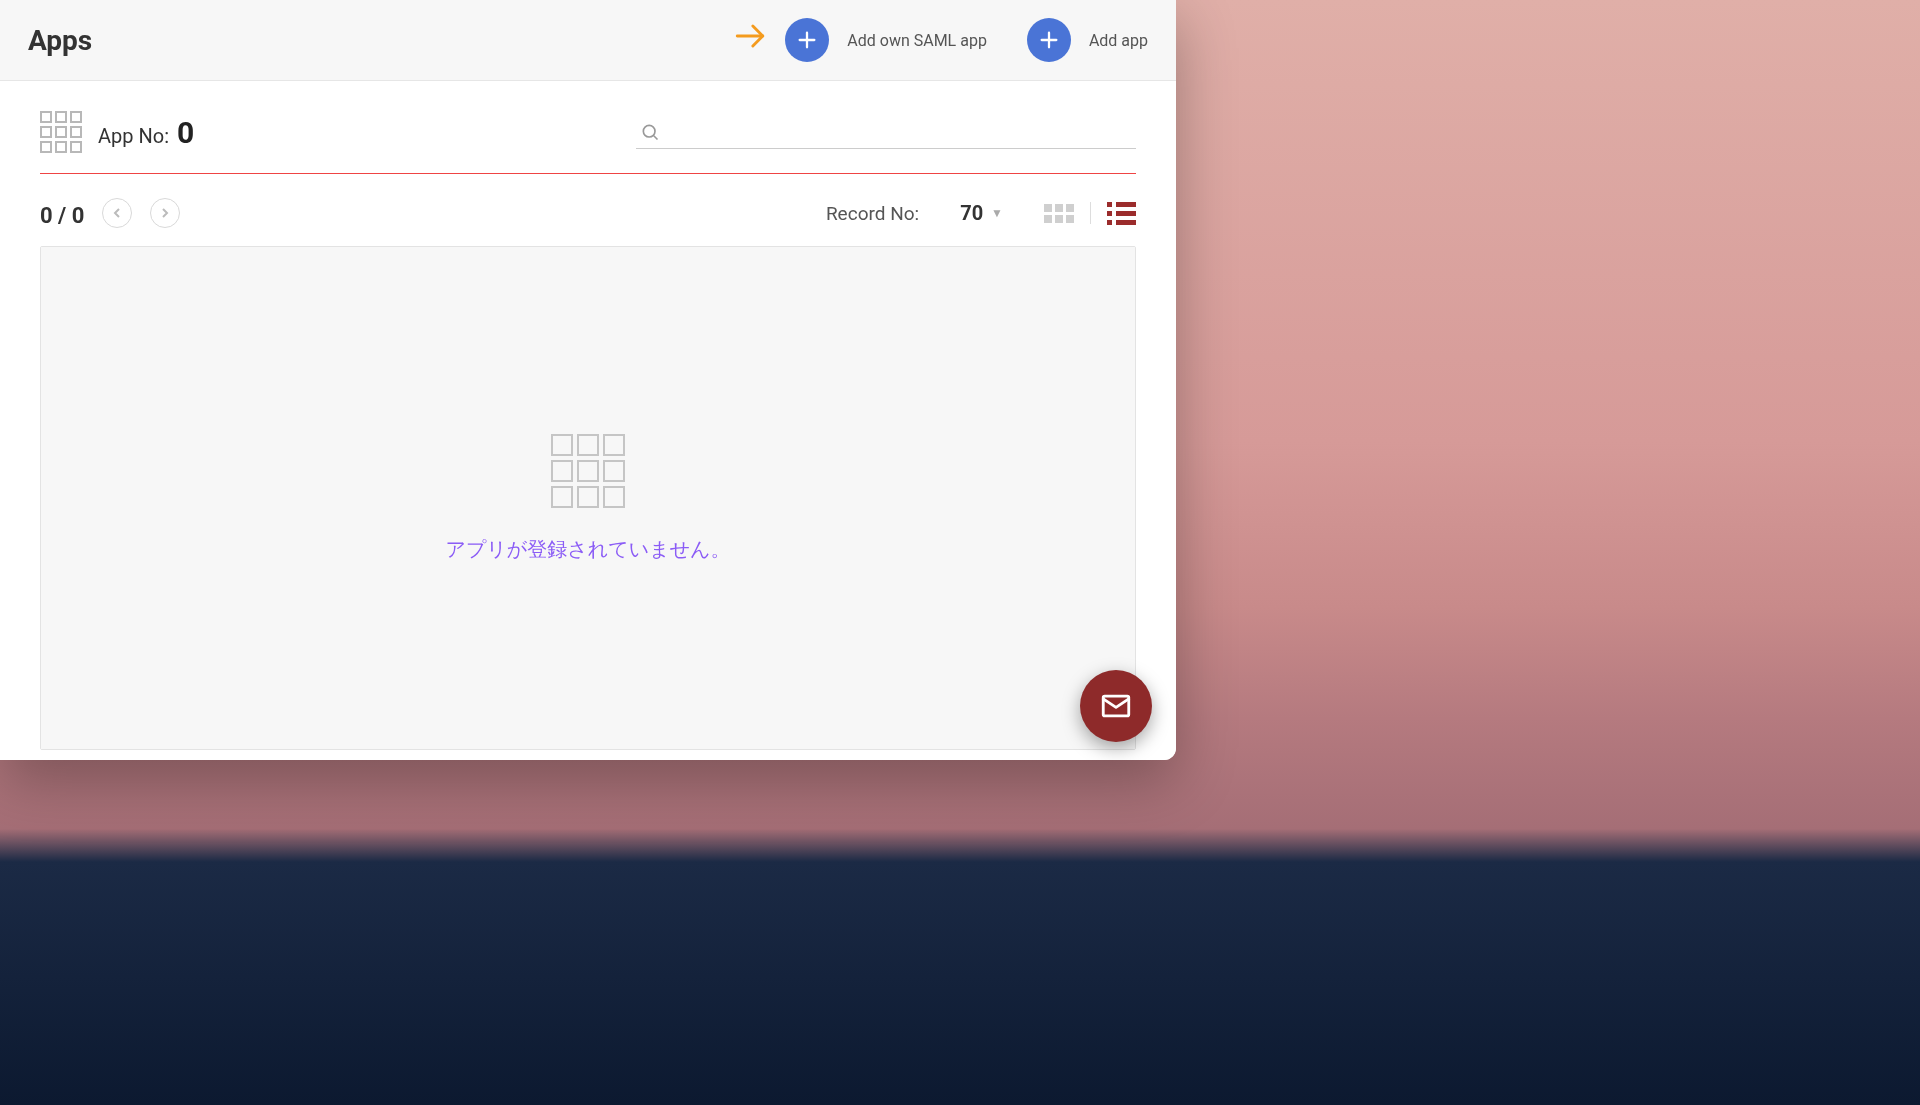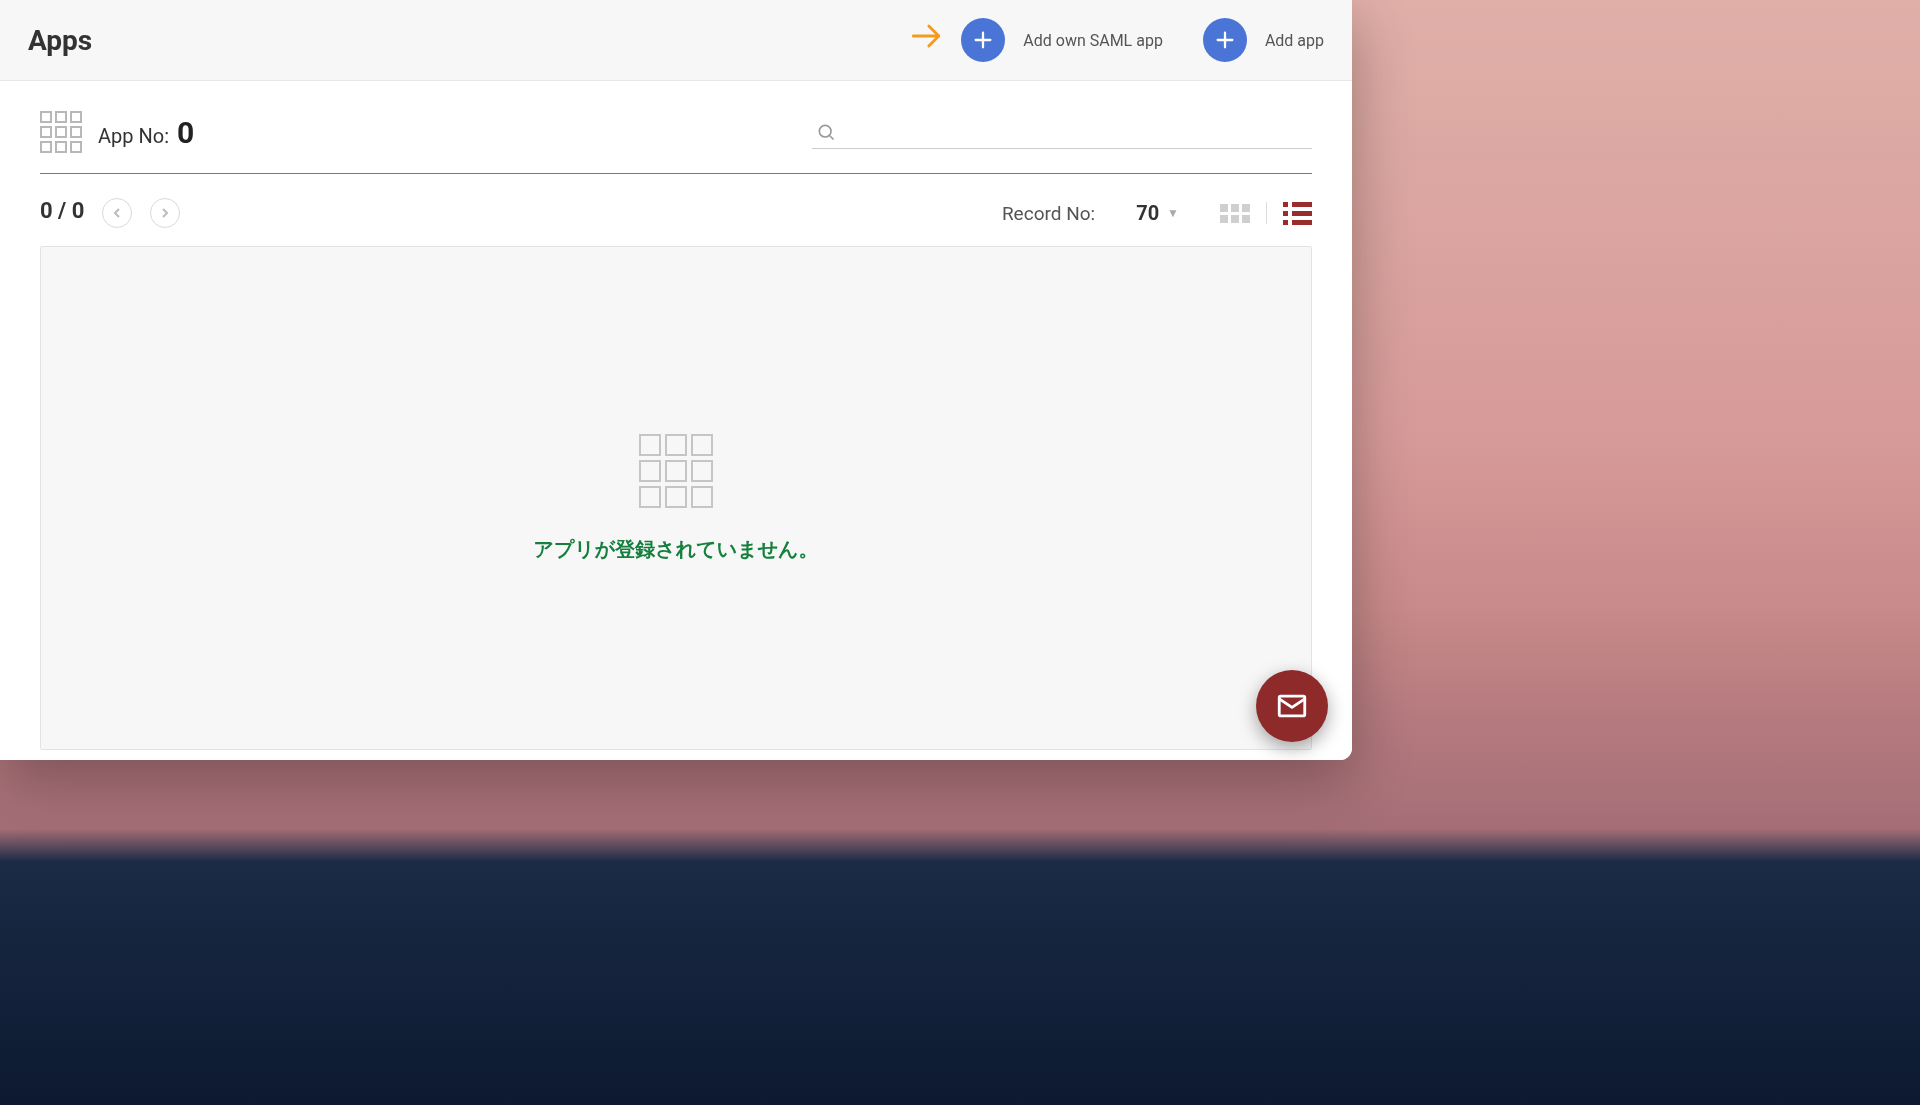--- a/index.html
+++ b/index.html
@@ -12,21 +12,21 @@
   .wallpaper-right {
     position: absolute;
     right: 0; top: 0; bottom: 0;
     width: 100%;
     background: linear-gradient(to bottom, #e0afa8 0%, #d69a98 40%, #c88a8a 55%, #b57a7f 65%, #a56e76 75%, #1b2a45 78%, #0c1930 100%);
     z-index: 0;
   }
   .window {
     position: absolute;
     left: 0; top: 0;
-    width: 1352px;
+    width: 1176px;
     height: 760px;
     background: #f7f7f7;
     border-radius: 0 0 12px 0;
     box-shadow: 0 20px 60px rgba(0,0,0,.3);
     z-index: 1;
     display: flex;
     flex-direction: column;
     overflow: hidden;
   }
   .header {
@@ -130,21 +130,21 @@
   }
   .search-input::placeholder { color: #aaa; }
   .toolbar {
     display: flex;
     align-items: center;
     justify-content: space-between;
     padding: 24px 0 18px 0;
   }
   .toolbar-left {
     display: flex;
-    align-items: flex-start;
+    align-items: flex-end;
     gap: 18px;
   }
   .pager-count {
     font-size: 22px;
     font-weight: 700;
     color: #333;
   }
   .pager-btn {
     width: 30px; height: 30px;
     border-radius: 50%;
@@ -235,22 +235,21 @@
     display: grid;
     grid-template-columns: repeat(3, 22px);
     grid-template-rows: repeat(3, 22px);
     gap: 4px;
   }
   .empty-grid span {
     border: 2.5px solid #c5c5c5;
   }
   .empty-text {
     font-size: 20px;
-    color: #15803d;
-    font-weight: bold;
+    color: #8b5cf6;
   }
   .fab {
     position: absolute;
     right: 24px;
     bottom: 18px;
     width: 72px; height: 72px;
     border-radius: 50%;
     background: #8e2a2a;
     display: flex; align-items: center; justify-content: center;
     color: #fff;

